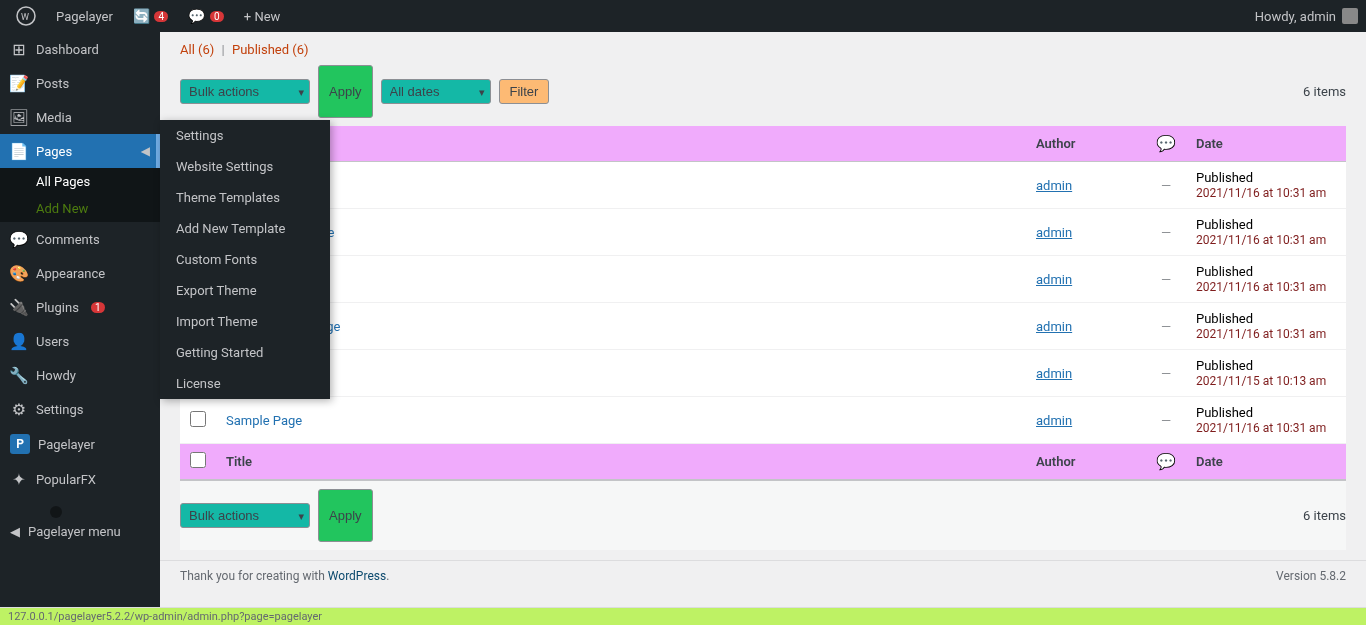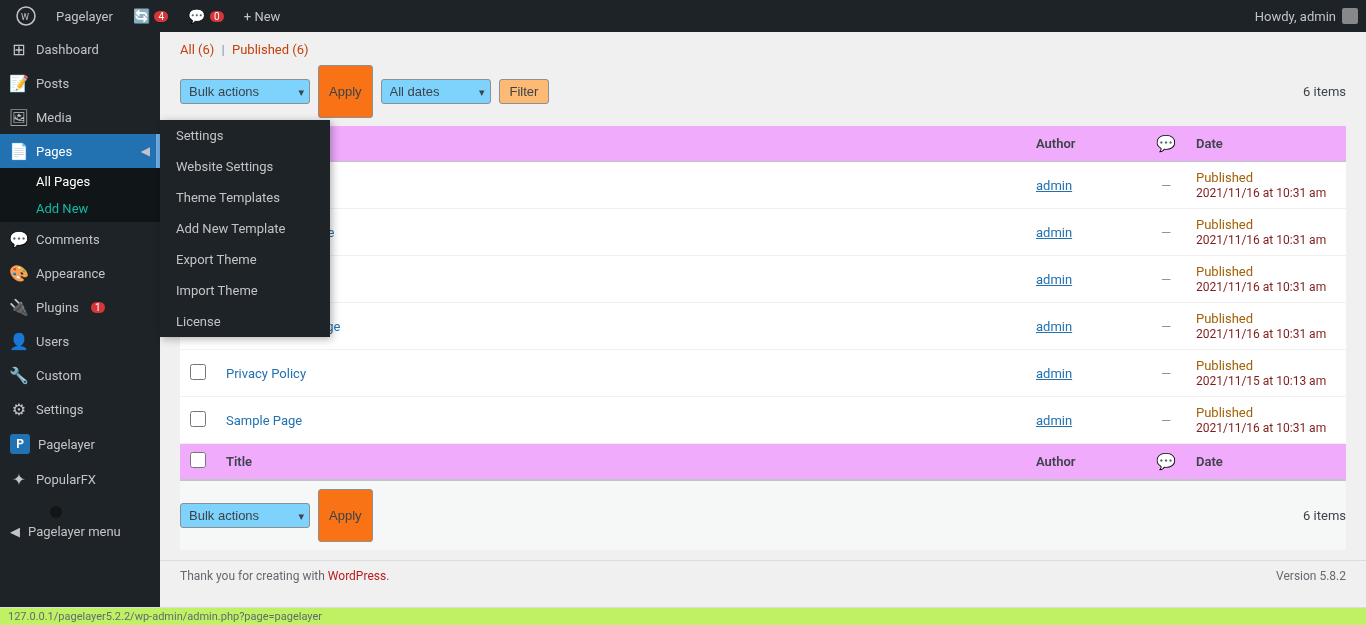--- a/index.html
+++ b/index.html
@@ -52,41 +52,41 @@
       content: '';
       position: absolute;
       right: 0;
       top: 0;
       bottom: 0;
       width: 4px;
       background: #72aee6;
     }
     .sidebar-icon { width: 18px; height: 18px; display: flex; align-items: center; justify-content: center; font-size: 16px; flex-shrink: 0; }
     .sidebar-submenu { background: #101517; }
-    .sidebar-submenu-item { padding: 6px 10px 6px 36px; color: #14b8a6; cursor: pointer; font-size: 13px; }
+    .sidebar-submenu-item { padding: 6px 10px 6px 36px; color: #4d7c0f; cursor: pointer; font-size: 13px; }
     .sidebar-submenu-item.active { color: #fff; }
     .collapse-menu { padding: 8px 10px; color: #c3c4c7; cursor: pointer; font-size: 13px; display: flex; align-items: center; gap: 8px; }
 
     
     .content-area {
       flex: 1;
       background: #f0f0f1;
       overflow-y: auto;
       padding: 0;
       position: relative;
     }
 
     
     .page-content { padding: 10px 20px; }
 
     
     .toolbar-row { display: flex; align-items: center; gap: 8px; margin-bottom: 8px; flex-wrap: wrap; }
     .bulk-actions-select {
       appearance: none;
-      background: #7dd3fc;
+      background: #14b8a6;
       border: 1px solid #8c8f94;
       border-radius: 3px;
       padding: 4px 24px 4px 8px;
       font-size: 13px;
       color: #3c434a;
       cursor: pointer;
       position: relative;
       min-width: 130px;
     }
     .select-wrapper { position: relative; display: inline-block; }
@@ -94,21 +94,21 @@
       content: '▾';
       position: absolute;
       right: 6px;
       top: 50%;
       transform: translateY(-50%);
       pointer-events: none;
       font-size: 11px;
       color: #3c434a;
     }
     .apply-btn {
-      background: #f97316;
+      background: #22c55e;
       border: 1px solid #8c8f94;
       border-radius: 3px;
       padding: 18px 10px;
       font-size: 13px;
       cursor: pointer;
       color: #3c434a;
     }
     .all-dates-select { min-width: 110px; }
     .filter-btn {
       background: #fdba74;
@@ -138,29 +138,29 @@
       background: #f0abfc;
     }
     .pages-table td { padding: 8px 10px; border-bottom: 1px solid #f0f0f1; font-size: 13px; vertical-align: middle; }
     .pages-table .cb-col { width: 30px; }
     .pages-table .title-col { color: #2271b1; }
     .pages-table .title-col a { color: #2271b1; text-decoration: none; }
     .pages-table .author-col { width: 120px; }
     .pages-table .comments-col { width: 40px; text-align: center; }
     .pages-table .date-col { width: 160px; }
     .checkbox-input { width: 16px; height: 16px; cursor: pointer; }
-    .status-published { color: #a16207; font-size: 13px; }
+    .status-published { color: #000000; font-size: 13px; }
     .date-detail { color: #7f1d1d; font-size: 12px; }
     .dash { color: #8c8f94; }
     .bottom-toolbar { display: flex; align-items: center; gap: 8px; padding: 8px 0; border-top: 1px solid #c3c4c7; background: #f6f7f7; }
     .bottom-items-count { margin-left: auto; font-size: 13px; }
 
     
     .wp-footer { background: #f0f0f1; padding: 8px 20px; font-size: 12px; color: #646970; display: flex; justify-content: space-between; border-top: 1px solid #dcdcde; }
-    .wp-footer a { color: #b91c1c; text-decoration: none; }
+    .wp-footer a { color: #0c4a6e; text-decoration: none; }
 
     
     .dropdown-menu {
       position: absolute;
       top: 120px;
       left: 160px;
       background: #1d2327;
       min-width: 170px;
       z-index: 200;
       border-radius: 0;
@@ -256,21 +256,21 @@
       <span class="sidebar-icon">🔌</span>
       <span>Plugins</span>
       <span class="notification-badge" style="margin-left:4px;">1</span>
     </div>
     <div class="sidebar-item">
       <span class="sidebar-icon">👤</span>
       <span>Users</span>
     </div>
     <div class="sidebar-item">
       <span class="sidebar-icon">🔧</span>
-      <span>Custom</span>
+      <span>Howdy</span>
     </div>
     <div class="sidebar-item">
       <span class="sidebar-icon">⚙</span>
       <span>Settings</span>
     </div>
     <div class="sidebar-item">
       <span class="sidebar-icon" style="background:#2271b1;color:#fff;border-radius:3px;width:20px;height:20px;display:flex;align-items:center;justify-content:center;font-size:12px;font-weight:bold;">P</span>
       <span>Pagelayer</span>
     </div>
     <div class="sidebar-item">
@@ -431,22 +431,24 @@
       </span>
       <span>Version 5.8.2</span>
     </div>
   </div>
 
   <div class="dropdown-menu">
     <div class="dropdown-menu-item">Settings</div>
     <div class="dropdown-menu-item">Website Settings</div>
     <div class="dropdown-menu-item">Theme Templates</div>
     <div class="dropdown-menu-item">Add New Template</div>
+    <div class="dropdown-menu-item">Custom Fonts</div>
     <div class="dropdown-menu-item">Export Theme</div>
     <div class="dropdown-menu-item">Import Theme</div>
+    <div class="dropdown-menu-item">Getting Started</div>
     <div class="dropdown-menu-item">License</div>
   </div>
 </div>
 
 <div style="background:#bef264; padding:2px 8px; font-size:11px; color:#646970; border-top:1px solid #dcdcde; flex-shrink:0;">
   <span>127.0.0.1/pagelayer5.2.2/wp-admin/admin.php?page=pagelayer</span>
 </div>
 
 <div class="cursor-dot"></div>
 

